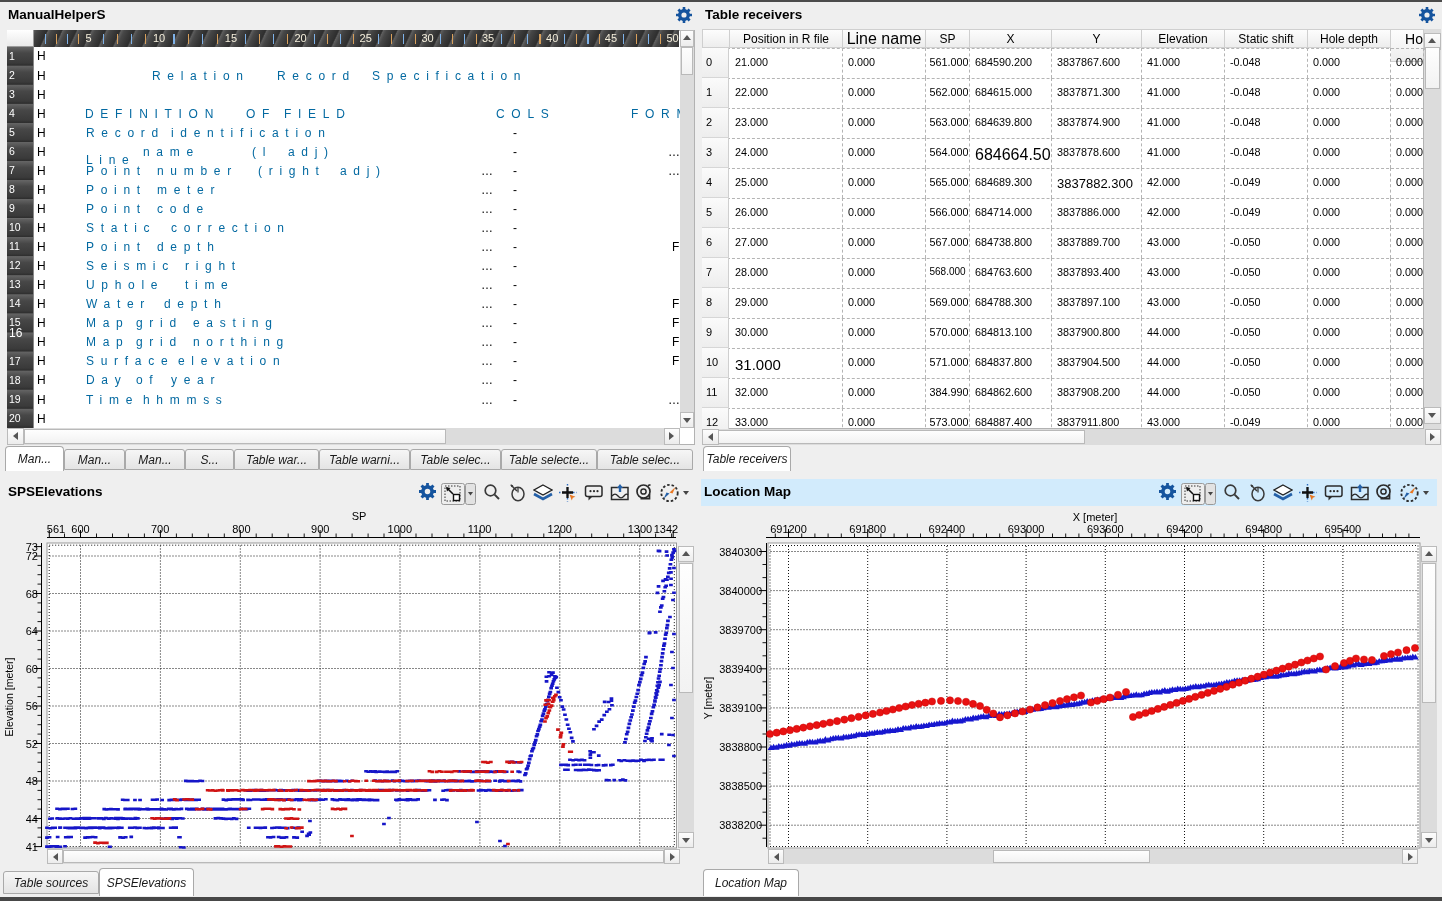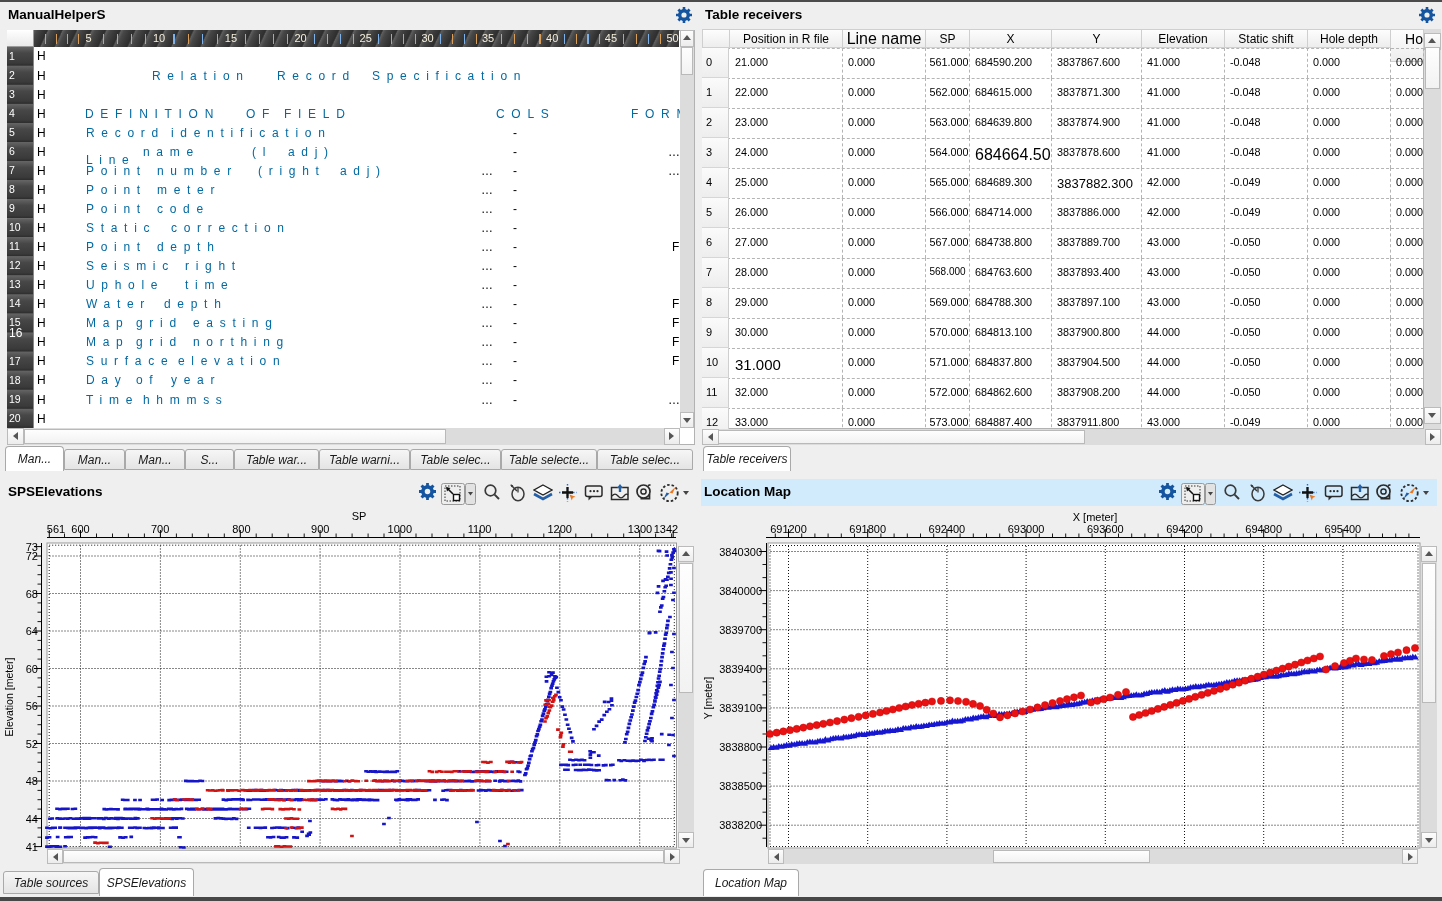--- a/index.html
+++ b/index.html
@@ -354,21 +354,21 @@
     <div style="position:absolute;left:268px;top:300px;width:82px;height:30px;border-right:1px dashed #b4b4b4;font-size:10.8px;padding:8px 0 0 5px;white-space:nowrap;overflow:hidden">684837.800</div>
     <div style="position:absolute;left:350px;top:300px;width:90px;height:30px;border-right:1px dashed #b4b4b4;font-size:10.8px;padding:8px 0 0 5px;white-space:nowrap;overflow:hidden">3837904.500</div>
     <div style="position:absolute;left:440px;top:300px;width:83px;height:30px;border-right:1px dashed #b4b4b4;font-size:10.8px;padding:8px 0 0 5px;white-space:nowrap;overflow:hidden">44.000</div>
     <div style="position:absolute;left:523px;top:300px;width:83px;height:30px;border-right:1px dashed #b4b4b4;font-size:10.8px;padding:8px 0 0 5px;white-space:nowrap;overflow:hidden">-0.050</div>
     <div style="position:absolute;left:606px;top:300px;width:83px;height:30px;border-right:1px dashed #b4b4b4;font-size:10.8px;padding:8px 0 0 5px;white-space:nowrap;overflow:hidden">0.000</div>
     <div style="position:absolute;left:689px;top:300px;width:33px;height:30px;border-right:1px dashed #b4b4b4;font-size:10.8px;padding:8px 0 0 5px;white-space:nowrap;overflow:hidden">0.000</div>
     <div style="position:absolute;left:0;top:330px;width:722px;border-top:1px dashed #b4b4b4"></div>
     <div style="position:absolute;left:0;top:330px;width:27px;height:30px;background:linear-gradient(#fbfbfb,#ededed);border-right:1px solid #cfcfcf;border-bottom:1px solid #d6d6d6;font-size:11px;padding:8px 0 0 4px">11</div>
     <div style="position:absolute;left:28px;top:330px;width:113px;height:30px;border-right:1px dashed #b4b4b4;font-size:10.8px;padding:8px 0 0 5px;white-space:nowrap;overflow:hidden">32.000</div>
     <div style="position:absolute;left:141px;top:330px;width:83px;height:30px;border-right:1px dashed #b4b4b4;font-size:10.8px;padding:8px 0 0 5px;white-space:nowrap;overflow:hidden">0.000</div>
-    <div style="position:absolute;left:224px;top:330px;width:44px;height:30px;border-right:1px dashed #b4b4b4;font-size:10.8px;padding:8px 0 0 3.5px;white-space:nowrap;overflow:hidden">572.000</div>
+    <div style="position:absolute;left:224px;top:330px;width:44px;height:30px;border-right:1px dashed #b4b4b4;font-size:10.8px;padding:8px 0 0 3.5px;white-space:nowrap;overflow:hidden">384.990</div>
     <div style="position:absolute;left:268px;top:330px;width:82px;height:30px;border-right:1px dashed #b4b4b4;font-size:10.8px;padding:8px 0 0 5px;white-space:nowrap;overflow:hidden">684862.600</div>
     <div style="position:absolute;left:350px;top:330px;width:90px;height:30px;border-right:1px dashed #b4b4b4;font-size:10.8px;padding:8px 0 0 5px;white-space:nowrap;overflow:hidden">3837908.200</div>
     <div style="position:absolute;left:440px;top:330px;width:83px;height:30px;border-right:1px dashed #b4b4b4;font-size:10.8px;padding:8px 0 0 5px;white-space:nowrap;overflow:hidden">44.000</div>
     <div style="position:absolute;left:523px;top:330px;width:83px;height:30px;border-right:1px dashed #b4b4b4;font-size:10.8px;padding:8px 0 0 5px;white-space:nowrap;overflow:hidden">-0.050</div>
     <div style="position:absolute;left:606px;top:330px;width:83px;height:30px;border-right:1px dashed #b4b4b4;font-size:10.8px;padding:8px 0 0 5px;white-space:nowrap;overflow:hidden">0.000</div>
     <div style="position:absolute;left:689px;top:330px;width:33px;height:30px;border-right:1px dashed #b4b4b4;font-size:10.8px;padding:8px 0 0 5px;white-space:nowrap;overflow:hidden">0.000</div>
     <div style="position:absolute;left:0;top:360px;width:722px;border-top:1px dashed #b4b4b4"></div>
     <div style="position:absolute;left:0;top:360px;width:27px;height:30px;background:linear-gradient(#fbfbfb,#ededed);border-right:1px solid #cfcfcf;border-bottom:1px solid #d6d6d6;font-size:11px;padding:8px 0 0 4px">12</div>
     <div style="position:absolute;left:28px;top:360px;width:113px;height:30px;border-right:1px dashed #b4b4b4;font-size:10.8px;padding:8px 0 0 5px;white-space:nowrap;overflow:hidden">33.000</div>
     <div style="position:absolute;left:141px;top:360px;width:83px;height:30px;border-right:1px dashed #b4b4b4;font-size:10.8px;padding:8px 0 0 5px;white-space:nowrap;overflow:hidden">0.000</div>

